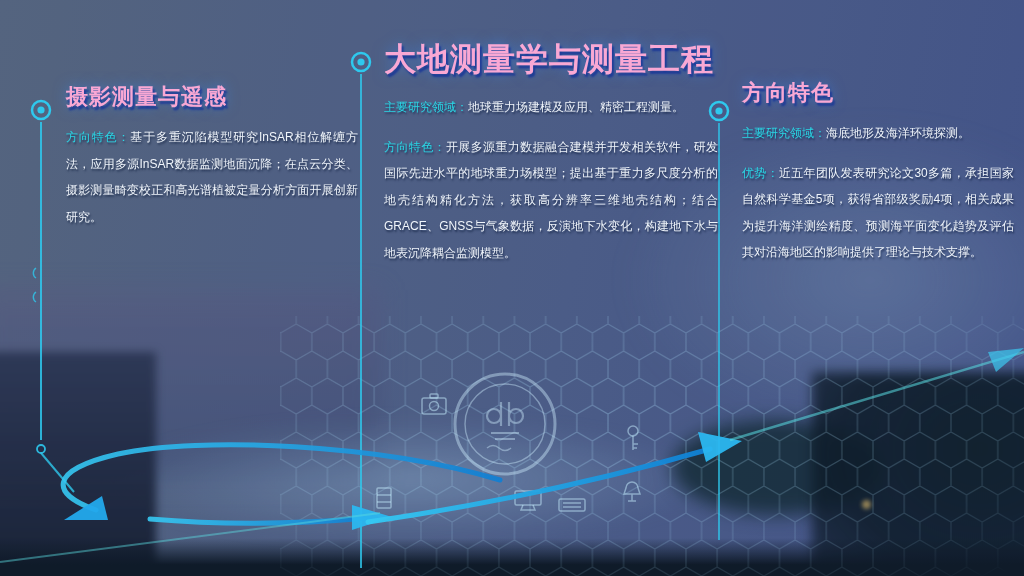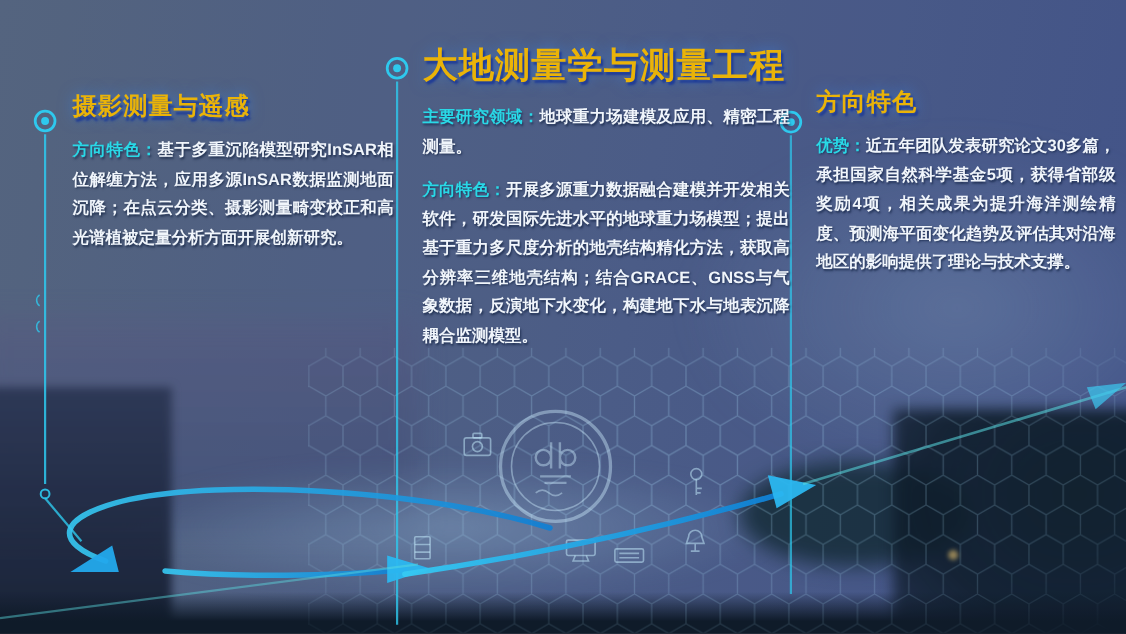--- a/index.html
+++ b/index.html
@@ -28,30 +28,30 @@
   .bottom-strip{left:0;bottom:0;width:1024px;height:38px;
         background:linear-gradient(180deg,rgba(10,18,28,0),#0b141d 70%);}
   .warm-dot{left:862px;top:500px;width:9px;height:9px;border-radius:50%;
         background:#c9a75a;filter:blur(2px);opacity:.8;}
   .unify{inset:0;background:rgba(40,70,120,.14);}
   
   .deco{position:absolute;inset:0;z-index:1;}
   
   .col{position:absolute;z-index:2;}
   .col-title{
-    margin:0 0 14px 0;font-weight:bold;color:#eab308;letter-spacing:1px;line-height:1.2;
+    margin:0 0 14px 0;font-weight:bold;color:#f9a8d4;letter-spacing:1px;line-height:1.2;
     text-shadow:2px 3px 2px rgba(22,52,150,.85),0 0 14px rgba(52,140,255,.55);
   }
   .col1{left:66px;top:84px;width:292px;}
   .col2{left:384px;top:40px;width:334px;}
   .col3{left:742px;top:80px;width:272px;}
   .col1 .col-title,.col3 .col-title{font-size:22px;}
   .col2 .col-title{font-size:32px;margin-bottom:16px;}
   .para{
-    margin:0 0 13px 0;font-size:15px;line-height:26.5px;font-weight:bold;
+    margin:0 0 13px 0;font-size:12px;line-height:26.5px;font-weight:normal;
     color:#f0f5fb;text-align:justify;
     text-shadow:1px 1.5px 2px rgba(5,20,50,.65);
   }
   .para .label{color:#29d8e6;text-shadow:1px 1.5px 2px rgba(5,25,60,.6);}
 </style>
 </head>
 <body>
 
 <div class="slide">
 
@@ -171,16 +171,17 @@
   </section>
 
   <section class="col col2">
     <h2 class="col-title">大地测量学与测量工程</h2>
     <p class="para"><span class="label">主要研究领域：</span><span>地球重力场建模及应用、精密工程测量。</span></p>
     <p class="para"><span class="label">方向特色：</span><span>开展多源重力数据融合建模并开发相关软件，研发国际先进水平的地球重力场模型；提出基于重力多尺度分析的地壳结构精化方法，获取高分辨率三维地壳结构；结合GRACE、GNSS与气象数据，反演地下水变化，构建地下水与地表沉降耦合监测模型。</span></p>
   </section>
 
   <section class="col col3">
     <h2 class="col-title">方向特色</h2>
+    <p class="para"><span class="label">主要研究领域：</span><span>海底地形及海洋环境探测。</span></p>
     <p class="para"><span class="label">优势：</span><span>近五年团队发表研究论文30多篇，承担国家自然科学基金5项，获得省部级奖励4项，相关成果为提升海洋测绘精度、预测海平面变化趋势及评估其对沿海地区的影响提供了理论与技术支撑。</span></p>
   </section>
 
 </div>
 
 </body></html>

